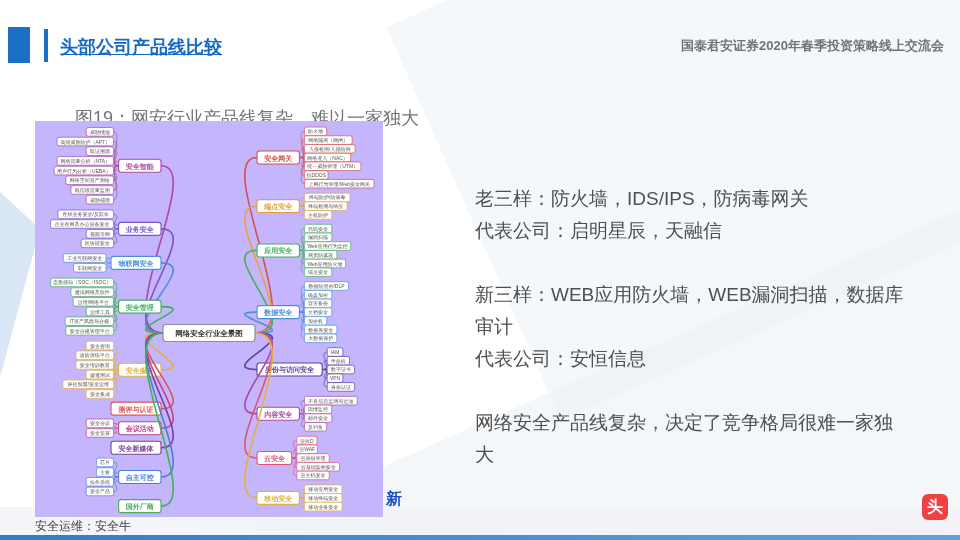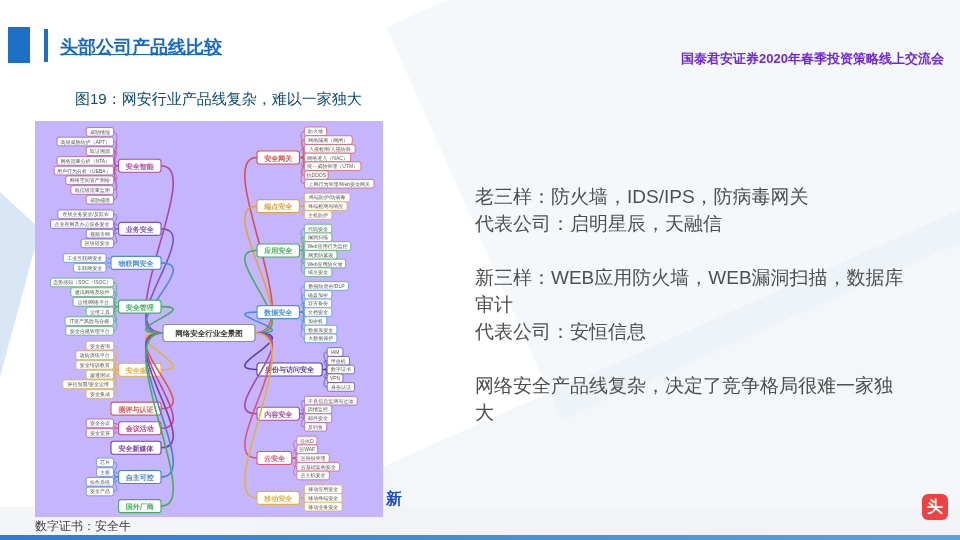--- a/index.html
+++ b/index.html
@@ -9,25 +9,25 @@
   .deco-tr{top:-150px;right:-260px;width:780px;height:430px;
            background:rgba(226,234,243,0.35);transform:rotate(-24deg);}
   .deco-br{bottom:-200px;right:-160px;width:820px;height:400px;
            background:rgba(226,234,243,0.40);transform:rotate(-24deg);}
   .deco-left{left:0;top:192px;width:40px;height:185px;background:rgba(186,209,238,0.55);
              clip-path:polygon(0 0,100% 20%,0 100%);}
   .deco-bottomband{left:0;bottom:5px;width:100%;height:28px;background:rgba(240,242,245,0.75);}
   .hdr-square{position:absolute;left:8px;top:27px;width:22px;height:36px;background:#1b6fc4;}
   .hdr-bar{position:absolute;left:44px;top:29px;width:4px;height:33px;background:#1b6fc4;}
   .hdr-title{position:absolute;left:60px;top:35px;font-size:18px;font-weight:bold;color:#1569c7;text-decoration:underline;}
-  .hdr-meeting{position:absolute;right:16px;top:50px;font-size:13px;font-weight:bold;color:#6d28d9;}
-  .fig-title{position:absolute;left:75px;top:90px;font-size:15px;color:#0c4a6e;}
+  .hdr-meeting{position:absolute;right:16px;top:37px;font-size:13px;font-weight:bold;color:#737373;}
+  .fig-title{position:absolute;left:75px;top:106px;font-size:18px;color:#737373;}
   .mindmap{position:absolute;left:35px;top:121px;width:348px;height:396px;background:#c4b5fd;}
   .new-badge{position:absolute;left:386px;top:489px;font-size:16px;font-weight:bold;color:#1d4fc8;}
-  .notes{position:absolute;left:475px;top:183px;width:430px;font-size:19px;line-height:27px;
+  .notes{position:absolute;left:475px;top:183px;width:430px;font-size:19px;line-height:32px;
          color:#4f4f4f;white-space:pre-line;}
   .source{position:absolute;left:35px;top:518px;font-size:12px;color:#3d3d3d;}
   .brand{position:absolute;right:12px;top:494px;display:flex;align-items:center;gap:7px;}
   .brand-icon{width:26px;height:26px;border-radius:6px;background:#f04142;color:#ffffff;
               display:flex;align-items:center;justify-content:center;font-size:16px;font-weight:bold;}
   .brand-text{font-size:21px;font-weight:bold;color:#111111;letter-spacing:1px;}
   .bottom-bar{position:absolute;left:0;bottom:0;width:100%;height:5px;
               background:linear-gradient(90deg,#2d7ecb,#5ba3dd);}
 </style>
 </head>
@@ -359,17 +359,17 @@
 <div class="new-badge">新</div>
 
 <div class="notes">老三样：防火墙，IDS/IPS，防病毒网关
 代表公司：启明星辰，天融信
 
 新三样：WEB应用防火墙，WEB漏洞扫描，数据库审计
 代表公司：安恒信息
 
 网络安全产品线复杂，决定了竞争格局很难一家独大</div>
 
-<div class="source">数字证书：安全牛</div>
+<div class="source">安全运维：安全牛</div>
 <div class="brand">
   <div class="brand-icon">头</div>
 </div>
 <div class="bottom-bar"></div>
 
 </body></html>

